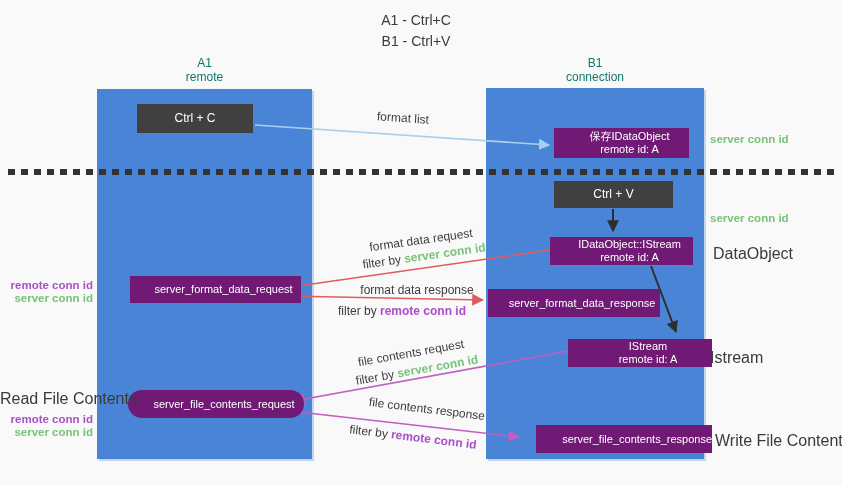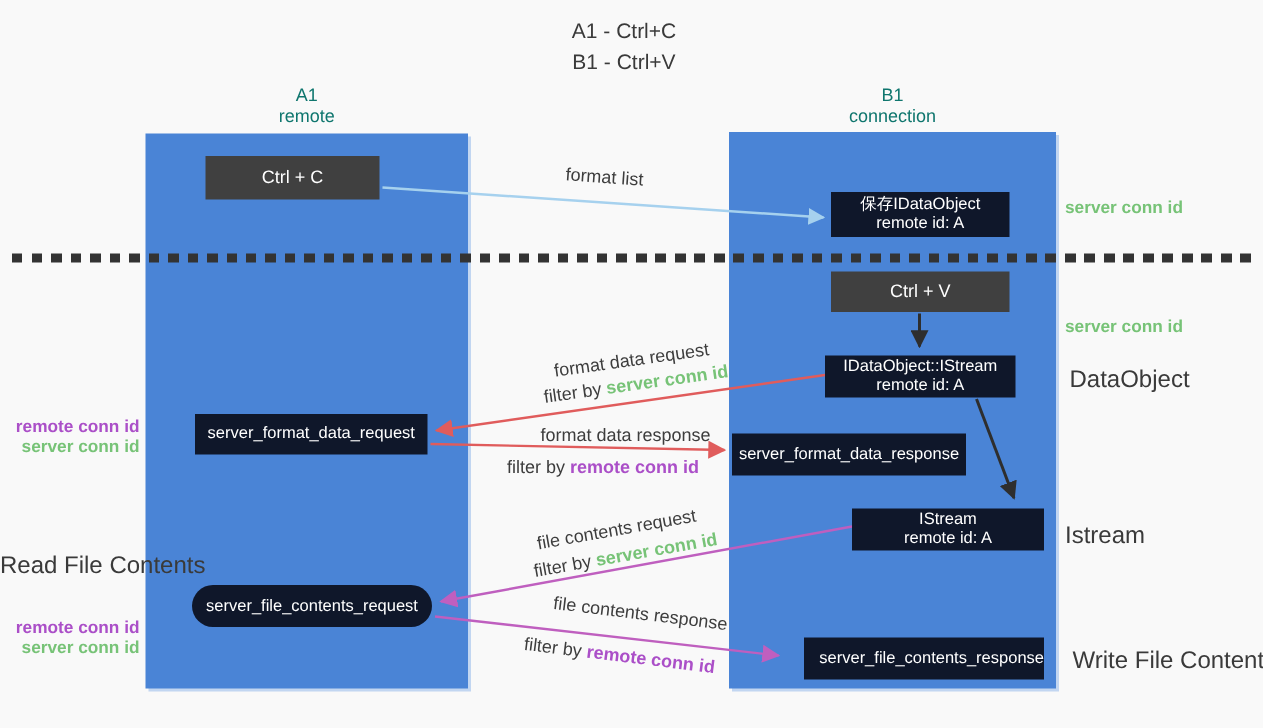--- a/index.html
+++ b/index.html
@@ -24,21 +24,21 @@
     z-index:3;
   }
   svg.arrows { position:absolute; left:0; top:0; z-index:4; pointer-events:none; }
   .node {
     position:absolute; z-index:5;
     display:flex; flex-direction:column; align-items:center; justify-content:center;
     color:#ffffff; font-size:11px; line-height:13px; text-align:center;
     white-space:nowrap;
   }
   .node.green { background:#404040; font-size:12px; }
-  .node.orange { background:#0f172a; }
+  .node.orange { background:#701a75;padding-left:16px; }
   .flow-label {
     position:absolute; z-index:6; font-size:12px; color:#3d3d3d; white-space:nowrap;
     transform:translate(-50%,-50%);
   }
   .conn-green { color:#77c377; font-weight:bold; }
   .conn-purple { color:#ab4fc8; font-weight:bold; }
   .side-label { position:absolute; z-index:6; font-size:16px; color:#3a3a3a; white-space:nowrap; }
   .side-conn { position:absolute; z-index:6; font-size:11.5px; line-height:13px; font-weight:bold; white-space:nowrap; }
   .ta-r { text-align:right; }
 </style>
@@ -154,19 +154,19 @@
   <div class="side-conn conn-green" style="left:710px; top:133px;">server conn id</div>
   <div class="side-conn conn-green" style="left:710px; top:212px;">server conn id</div>
   <div class="side-label" style="left:713px; top:245px;">DataObject</div>
   <div class="side-label" style="left:710px; top:349px;">Istream</div>
   <div class="side-label" style="left:715px; top:432px;">Write File Contents</div>
 
   <div class="side-conn ta-r" style="left:0; width:93px; top:279px;">
     <div class="conn-purple">remote conn id</div>
     <div class="conn-green">server conn id</div>
   </div>
-  <div class="side-label ta-r" style="left:0; width:82px; top:369px;">Read File Contents</div>
+  <div class="side-label ta-r" style="left:0; width:82px; top:390px;">Read File Contents</div>
   <div class="side-conn ta-r" style="left:0; width:93px; top:413px;">
     <div class="conn-purple">remote conn id</div>
     <div class="conn-green">server conn id</div>
   </div>
 
 </div>
 
 </body></html>

